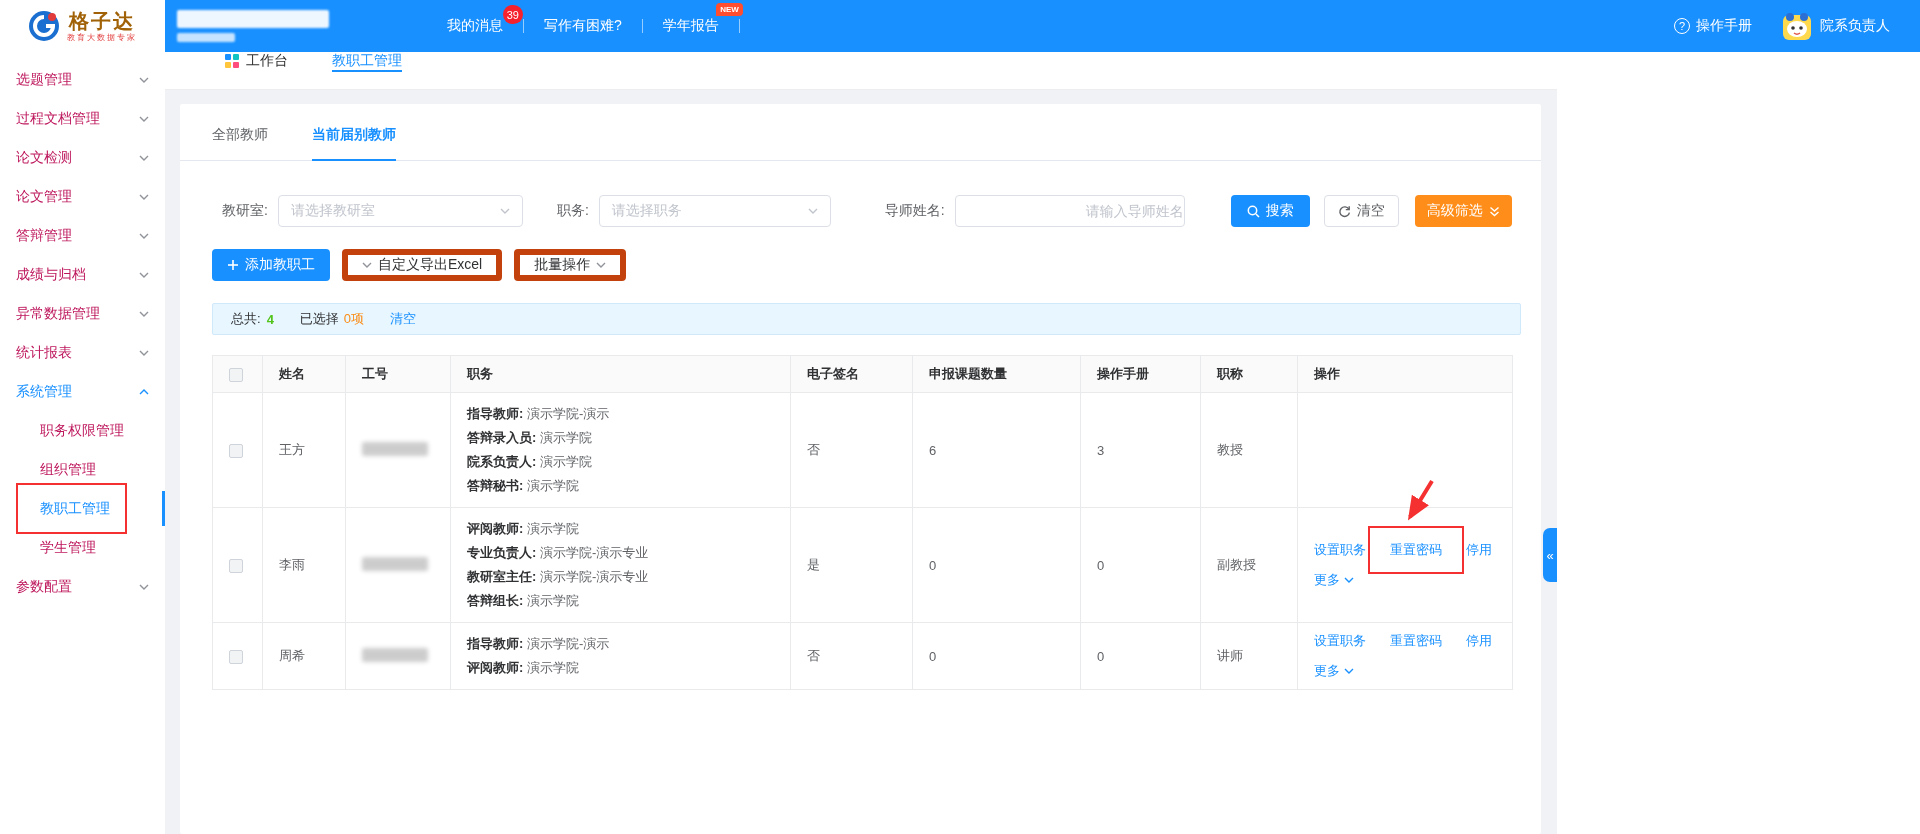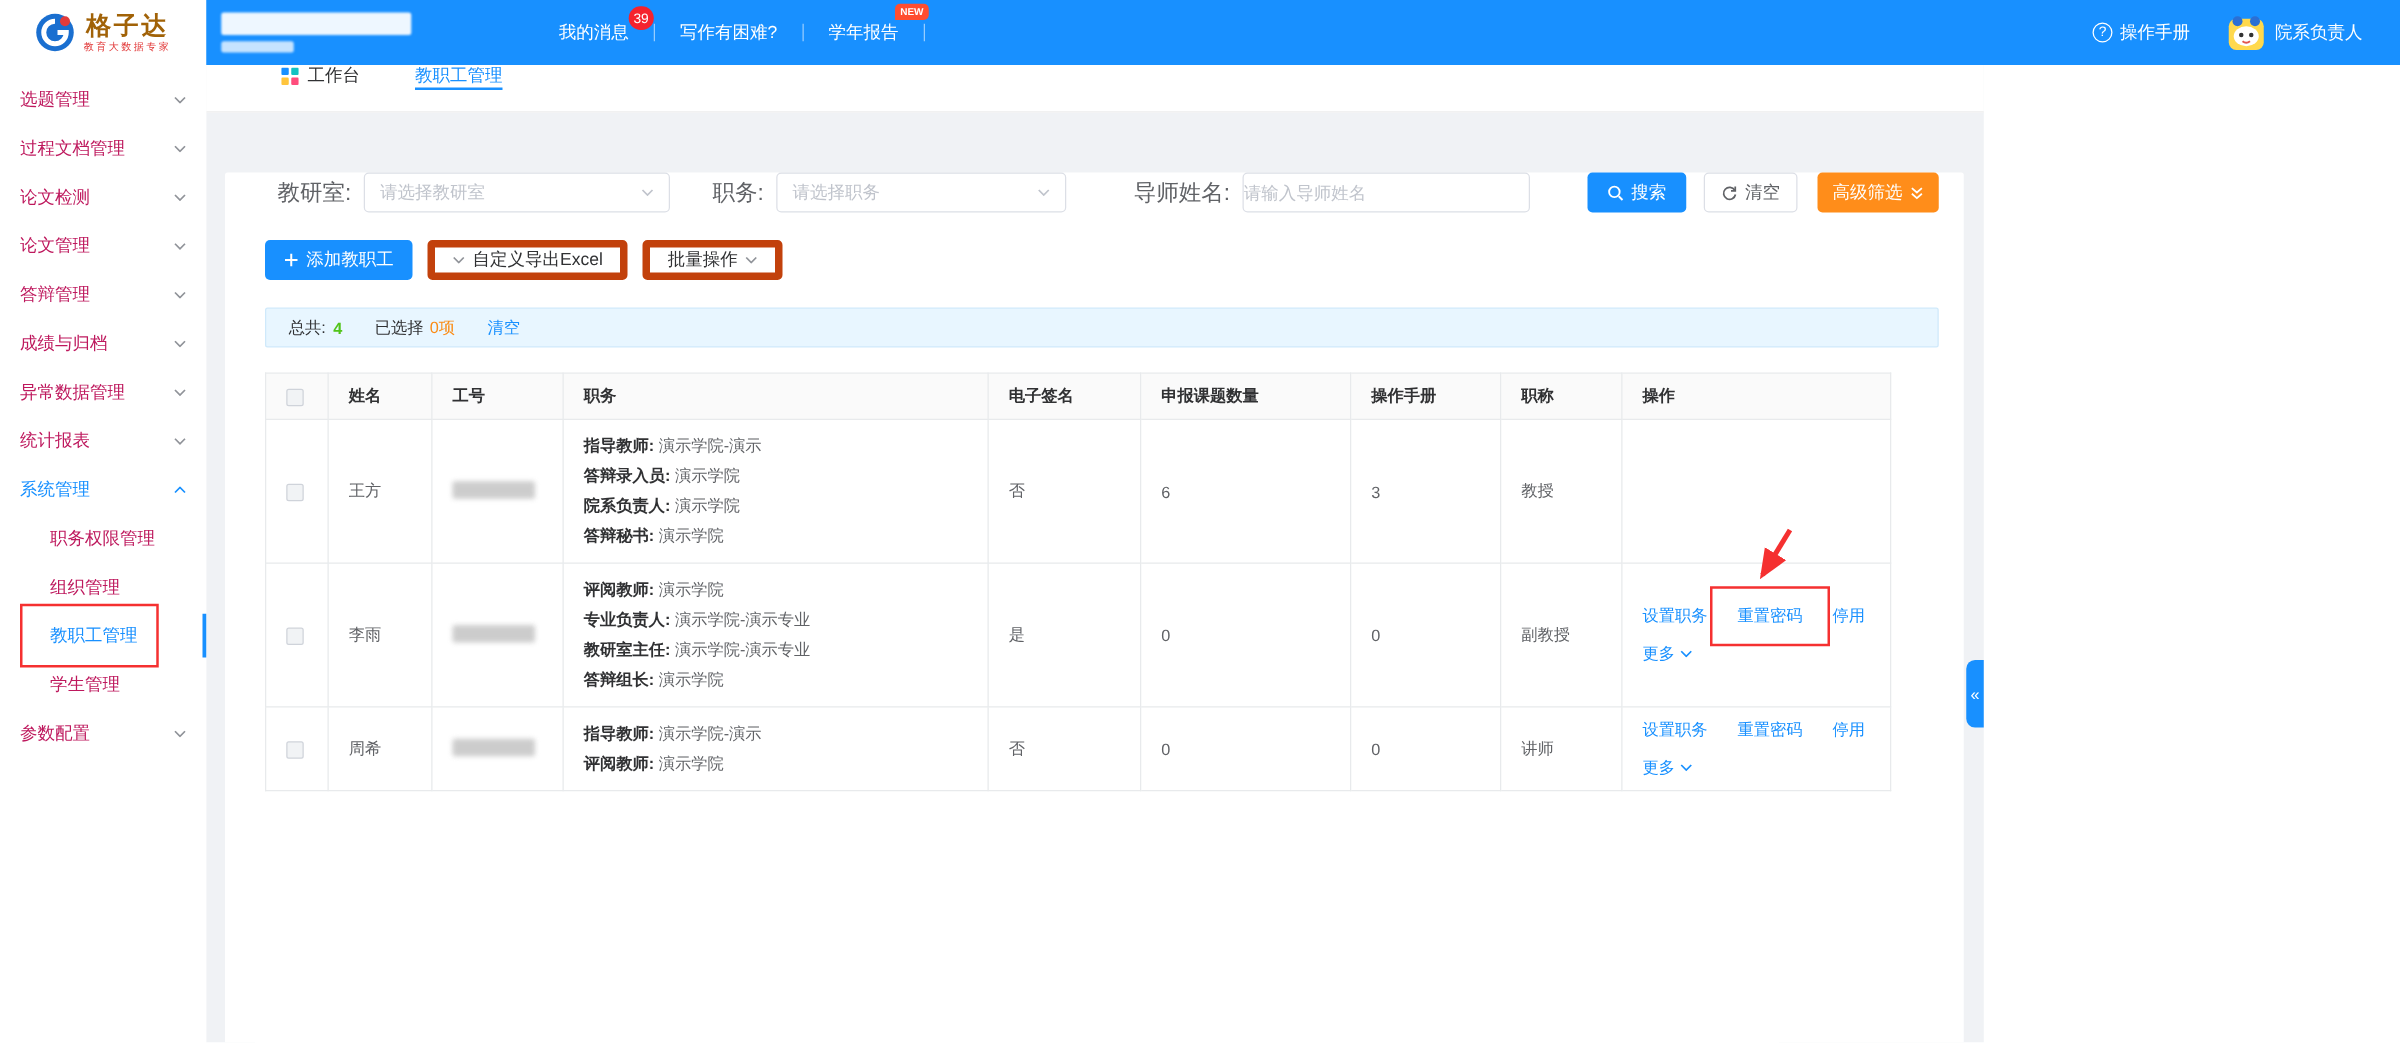--- a/index.html
+++ b/index.html
@@ -60,27 +60,27 @@
   .card { background:#fff; height:100%; border-radius:2px; padding:0 20px 0 32px; position:relative; }
 
   .inner-tabs { display:flex; gap:44px; margin:0 -20px 0 -32px; padding:22px 32px 0;
     border-bottom:1px solid #e4e7ed; }
   .inner-tab { font-size:14px; color:#606266; padding-bottom:15px; cursor:pointer;
     border-bottom:2px solid transparent; margin-bottom:-1px; }
   .inner-tab.active { color:#1890ff; border-bottom-color:#1890ff; font-weight:bold; }
 
   
   .filter-row { display:flex; align-items:center; margin-top:34px; padding-left:10px; }
-  .f-label { font-size:18px; color:#606266; margin-right:10px; white-space:nowrap; }
+  .f-label { font-size:14px; color:#606266; margin-right:10px; white-space:nowrap; }
   .f-select { width:245px; height:32px; border:1px solid #dcdfe6; border-radius:4px;
     background:#fff; display:flex; align-items:center; justify-content:space-between;
     padding:0 12px; font-size:14px; color:#c0c4cc; cursor:pointer; }
   .f-select.w2 { width:232px; } 
   .f-input { width:230px; height:32px; border:1px solid #dcdfe6; border-radius:4px;
-    padding:0 0; font-size:14px; color:#606266; outline:none; }
+    padding:0 0; font-size:14px; color:#606266; outline:none;text-align:right; }
   .f-input::placeholder { color:#c0c4cc; }
   .gap2 { margin-left:34px; } .gap3 { margin-left:54px; }
   .btn { height:32px; border-radius:4px; display:inline-flex; align-items:center;
     justify-content:center; gap:6px; font-size:14px; cursor:pointer; border:none; white-space:nowrap; }
   .btn-search { background:#1890ff; color:#fff; padding:0 16px; margin-left:46px; }
   .btn-clear { background:#fff; color:#606266; border:1px solid #dcdfe6; padding:0 13px; margin-left:14px; }
   .btn-adv { background:#ff8d1a; color:#fff; padding:0 12px; margin-left:16px; }
 
   
   .action-row { display:flex; gap:12px; margin-top:22px; }
@@ -279,20 +279,28 @@
           <span>工作台</span>
         </div>
         <div class="pt-tab active">
           <span>教职工管理</span>
         </div>
       </div>
 
       <div class="content">
         <div class="card">
 
+          <div class="inner-tabs">
+            <div class="inner-tab">
+              <span>全部教师</span>
+            </div>
+            <div class="inner-tab active">
+              <span>当前届别教师</span>
+            </div>
+          </div>
 
           <div class="filter-row">
             <span class="f-label">教研室:</span>
             <div class="f-select">
               <span>请选择教研室</span>
               <svg class="chev" width="10" height="6" viewBox="0 0 10 6">
                   <path d="M1 1l4 4 4-4" fill="none" stroke="#c0c4cc" stroke-width="1.4"></path>
                 </svg>
             </div>
 

